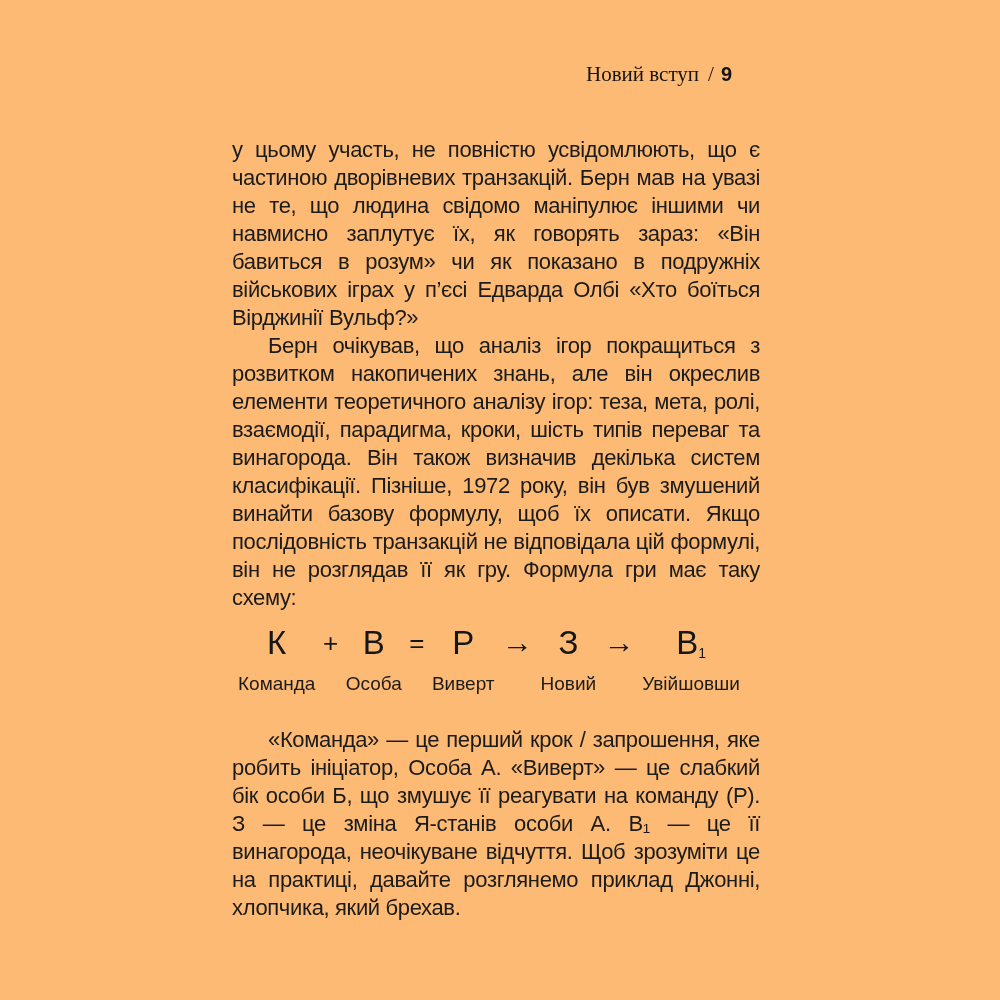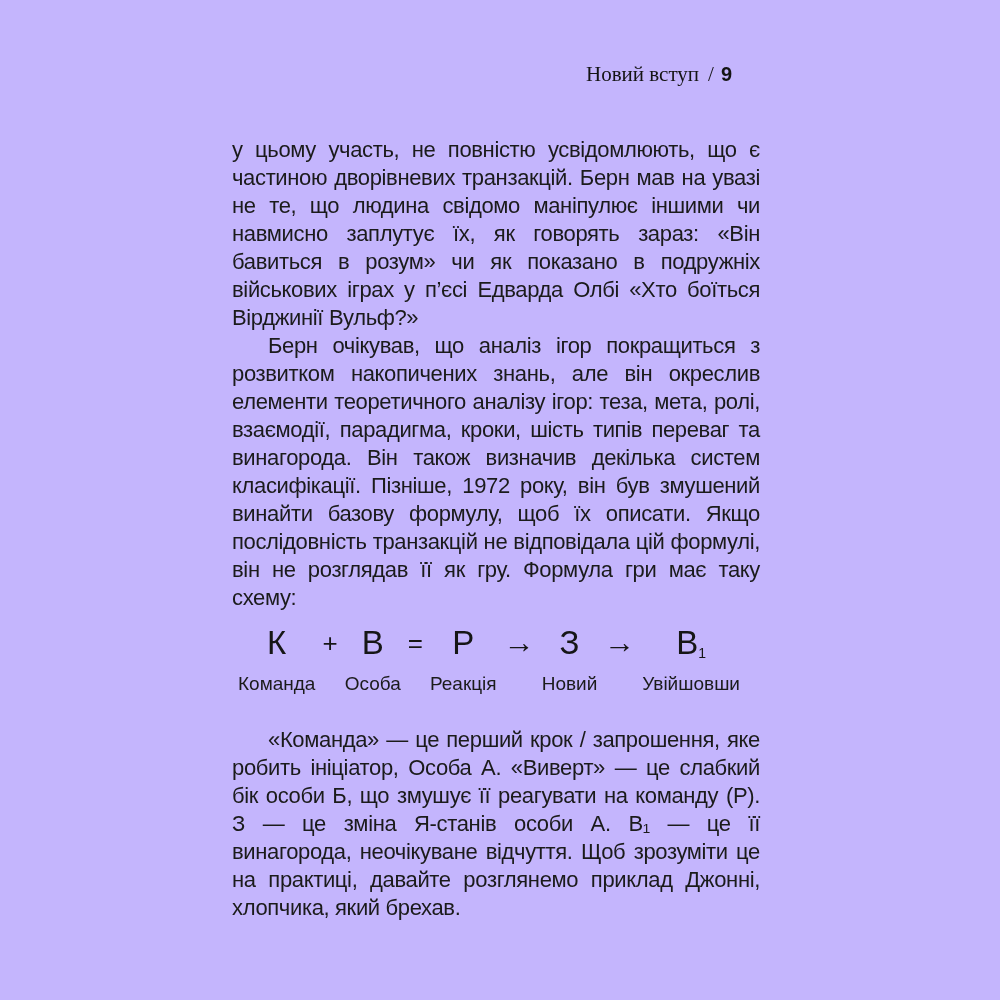--- a/index.html
+++ b/index.html
@@ -4,21 +4,21 @@
 <style>
   html, body {
     margin: 0;
     padding: 0;
     background: #ffffff;
   }
   .page {
     position: relative;
     width: 1000px;
     height: 1000px;
-    background: #c4b5fd;
+    background: #fdba74;
     color: #1b1b1b;
     overflow: hidden;
   }
   
   .running-header {
     position: absolute;
     top: 62px;
     right: 268px;
     font-family: "Liberation Serif", "DejaVu Serif", serif;
     font-size: 21px;
@@ -117,21 +117,21 @@
         <span class="f-label">Команда</span>
       </div>
       <span class="f-op">+</span>
       <div class="f-term">
         <span class="f-symbol">В</span>
         <span class="f-label">Особа</span>
       </div>
       <span class="f-op">=</span>
       <div class="f-term">
         <span class="f-symbol">Р</span>
-        <span class="f-label">Реакція</span>
+        <span class="f-label">Виверт</span>
       </div>
       <span class="f-op arrow">→</span>
       <div class="f-term">
         <span class="f-symbol">З</span>
         <span class="f-label">Новий</span>
       </div>
       <span class="f-op arrow">→</span>
       <div class="f-term">
         <span class="f-symbol"><span>В</span><sub>1</sub></span>
         <span class="f-label">Увійшовши</span>

